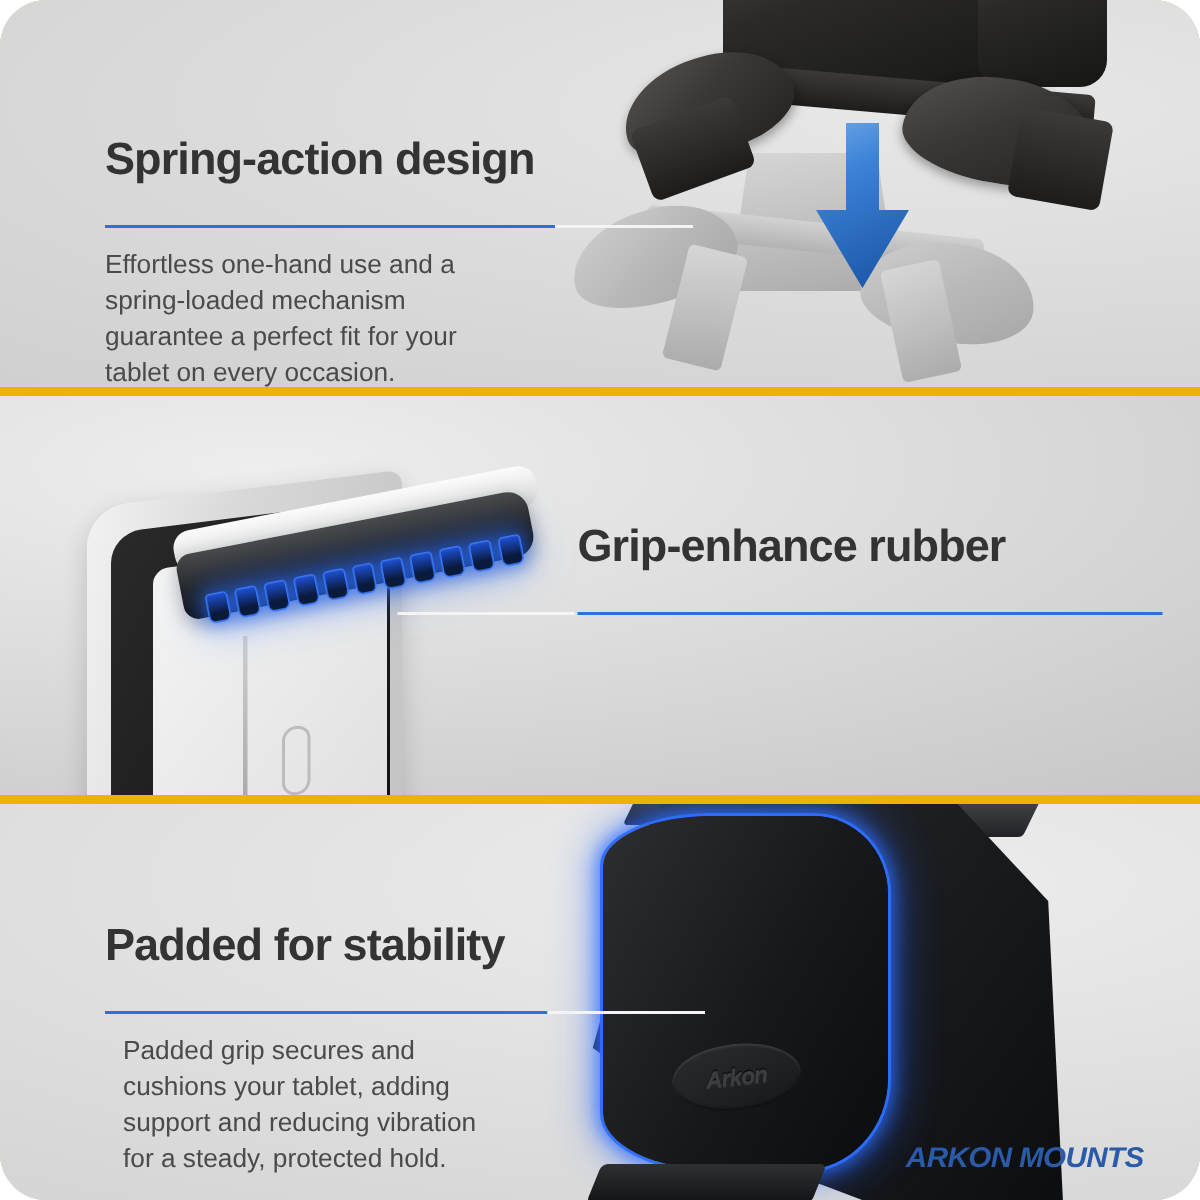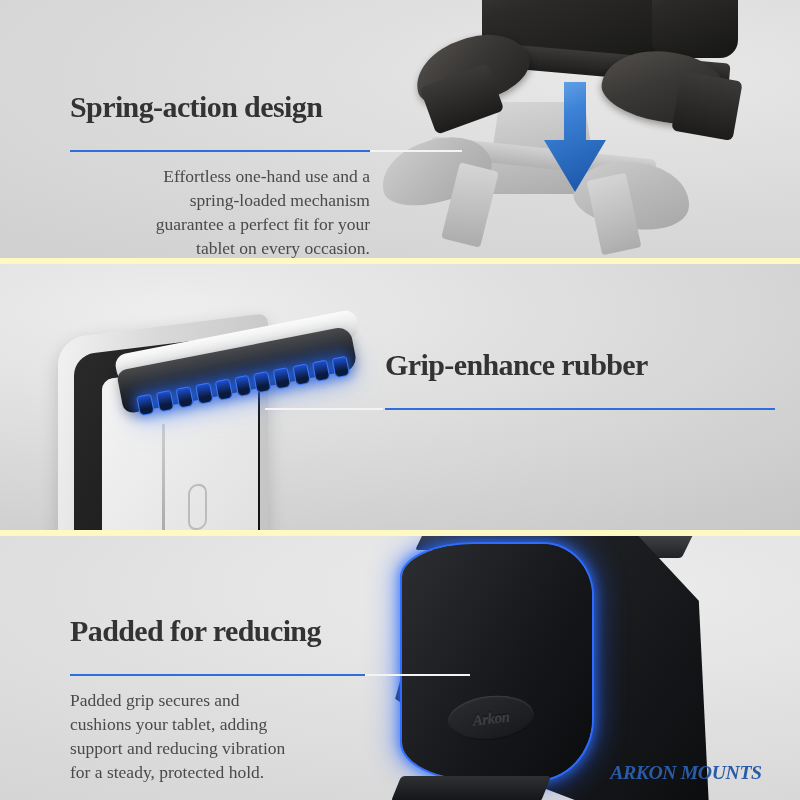--- a/index.html
+++ b/index.html
@@ -5,22 +5,23 @@
   html, body {
     margin: 0;
     padding: 0;
     background: #ffffff;
   }
   #page {
     position: relative;
     width: 800px;
     height: 800px;
     overflow: hidden;
-    background: #fef9c3;
-    font-family: Liberation Serif, serif;
+    background: #eab308;
+    font-family: Liberation Sans, sans-serif;
+    border-radius: 31px;
   }
 
   
   .panel {
     position: absolute;
     left: 0;
     width: 800px;
     overflow: hidden;
   }
   #panel-1 { top: 0px;   height: 258px; }
@@ -78,35 +79,35 @@
     top: 3px;
     height: 2px;
     background: #f4f4f4;
   }
 
   
   #copy-1 { left: 70px; top: 66px; width: 400px; }
   #copy-1 .rule-wrap  { width: 392px; margin-top: 5px; }
   #copy-1 .rule-blue  { left: 0;    width: 300px; }
   #copy-1 .rule-white { left: 300px; width: 92px; }
-  #copy-1 .body-text  { margin-top: 10px; width: 300px; text-align: right; }
+  #copy-1 .body-text  { margin-top: 10px; width: 300px; }
 
   
   #copy-2 { left: 385px; top: 60px; width: 390px; }
   #copy-2 .rule-wrap  { width: 390px; margin-top: 5px; }
   #copy-2 .rule-blue  { left: 0;    width: 390px; }
   #copy-2 .rule-white { left: -120px; width: 118px; }
   #copy-2 .body-text  { margin-top: 11px; width: 380px; }
 
   
   #copy-3 { left: 70px; top: 54px; width: 400px; }
   #copy-3 .rule-wrap  { width: 400px; margin-top: 5px; }
   #copy-3 .rule-blue  { left: 0;    width: 295px; }
   #copy-3 .rule-white { left: 295px; width: 105px; }
-  #copy-3 .body-text  { margin-top: 10px; width: 300px; }
+  #copy-3 .body-text  { margin-top: 10px; width: 300px; margin-left: 12px; }
 
   
   #brand-logo {
     position: absolute;
     right: 38px;
     bottom: 16px;
     font-size: 19px;
     font-weight: bold;
     font-style: italic;
     letter-spacing: -0.4px;
@@ -417,21 +418,21 @@
       <div class="pad-tab" style="left:238px; top:2px; width:90px; height:26px; transform: skewX(-26deg);"></div>
       <div class="pad-arm"></div>
       <div class="pad-face"></div>
       <div class="pad-badge">
         <span class="pad-badge-text">Arkon</span>
       </div>
       <div class="pad-foot"></div>
     </div>
 
     <div class="copy" id="copy-3">
-      <h2 class="headline">Padded for reducing</h2>
+      <h2 class="headline">Padded for stability</h2>
       <div class="rule-wrap">
         <span class="rule-blue"></span>
         <span class="rule-white"></span>
       </div>
       <p class="body-text">Padded grip secures and
 cushions your tablet, adding
 support and reducing vibration
 for a steady, protected hold.</p>
     </div>
 

